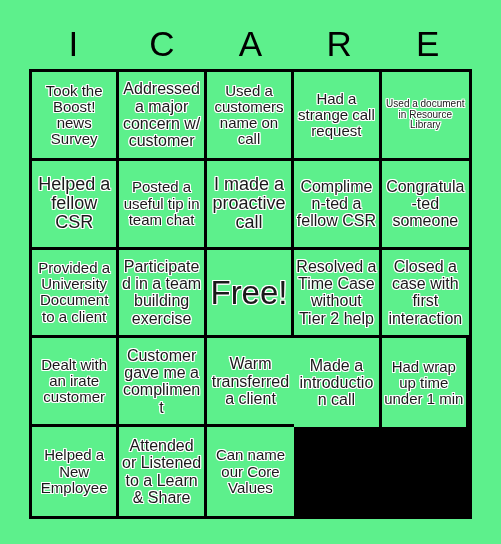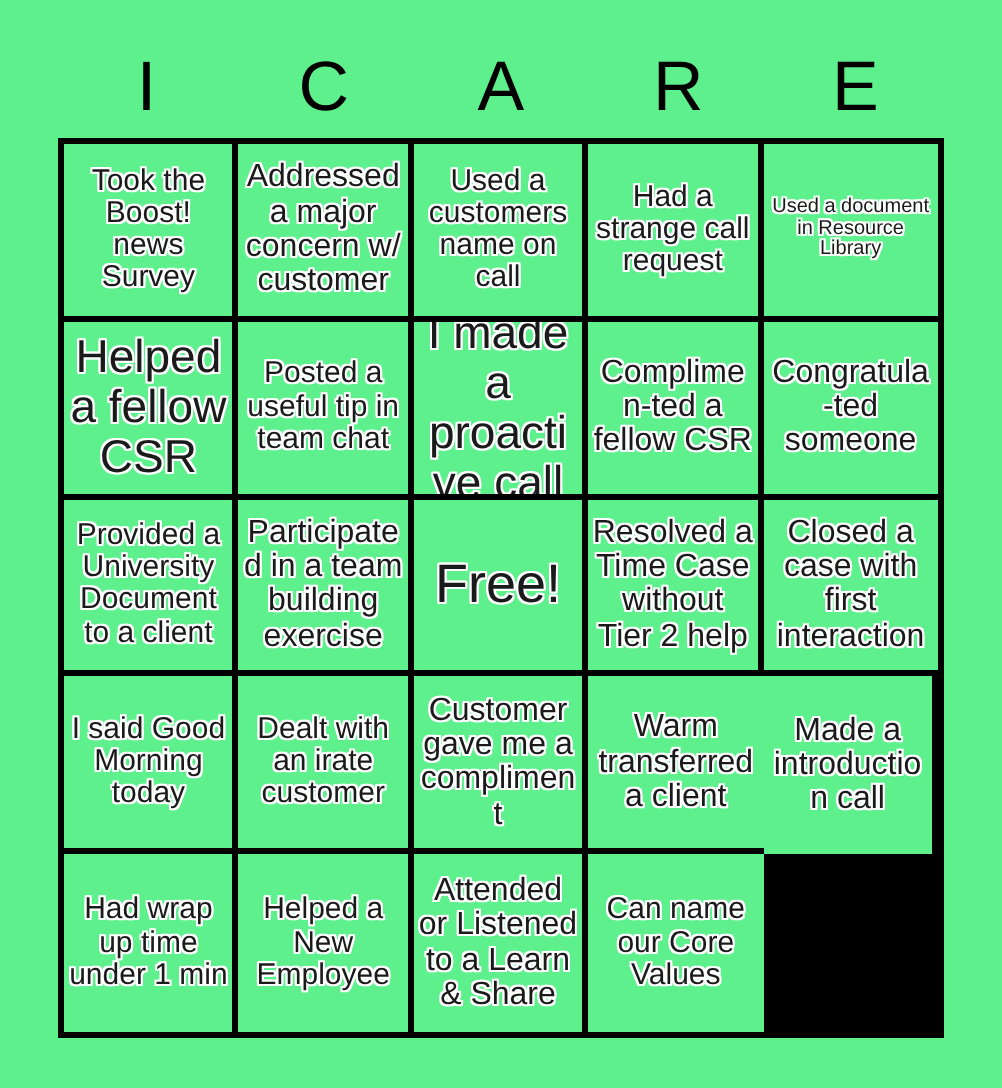--- a/index.html
+++ b/index.html
@@ -86,23 +86,23 @@
        0px -1px 0 #ffffff,
        0px  1px 0 #ffffff,
       -1px  0px 0 #ffffff,
        1px  0px 0 #ffffff;
     word-wrap: break-word;
     hyphens: none;
   }
   .fs-xs { font-size: 10px; }
   .fs-s  { font-size: 16px; }
   .fs-m  { font-size: 15px; }
-  .fs-l  { font-size: 23px; }
+  .fs-l  { font-size: 18px; }
   .fs-free {
-    font-size: 27px;
+    font-size: 33px;
     line-height: 1;
   }
 </style>
 </head>
 <body>
 
 <div id="card">
 
   <div id="header-row">
       <div class="header-letter">I</div>
@@ -152,23 +152,20 @@
       <div class="cell">
         <span class="cell-text fs-free">Free!</span>
       </div>
       <div class="cell">
         <span class="cell-text fs-s">Resolved a Time Case without Tier 2 help</span>
       </div>
       <div class="cell col-last">
         <span class="cell-text fs-s">Closed a case with first interaction</span>
       </div>
       <div class="cell">
-        <span class="cell-text fs-m">I said Good Morning today</span>
-      </div>
-      <div class="cell">
         <span class="cell-text fs-m">Dealt with an irate customer</span>
       </div>
       <div class="cell">
         <span class="cell-text fs-s">Customer gave me a compliment</span>
       </div>
       <div class="cell col-last">
         <span class="cell-text fs-s">Warm transferred a client</span>
       </div>
       <div class="cell row-last">
         <span class="cell-text fs-s">Made a introduction call</span>

